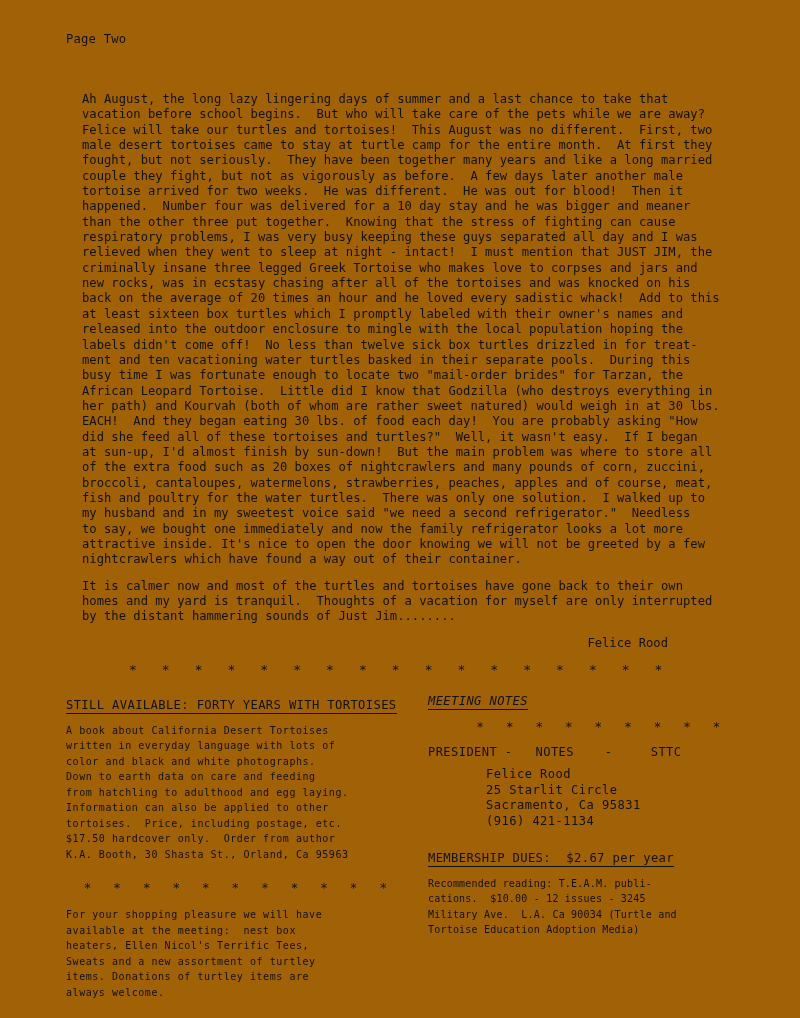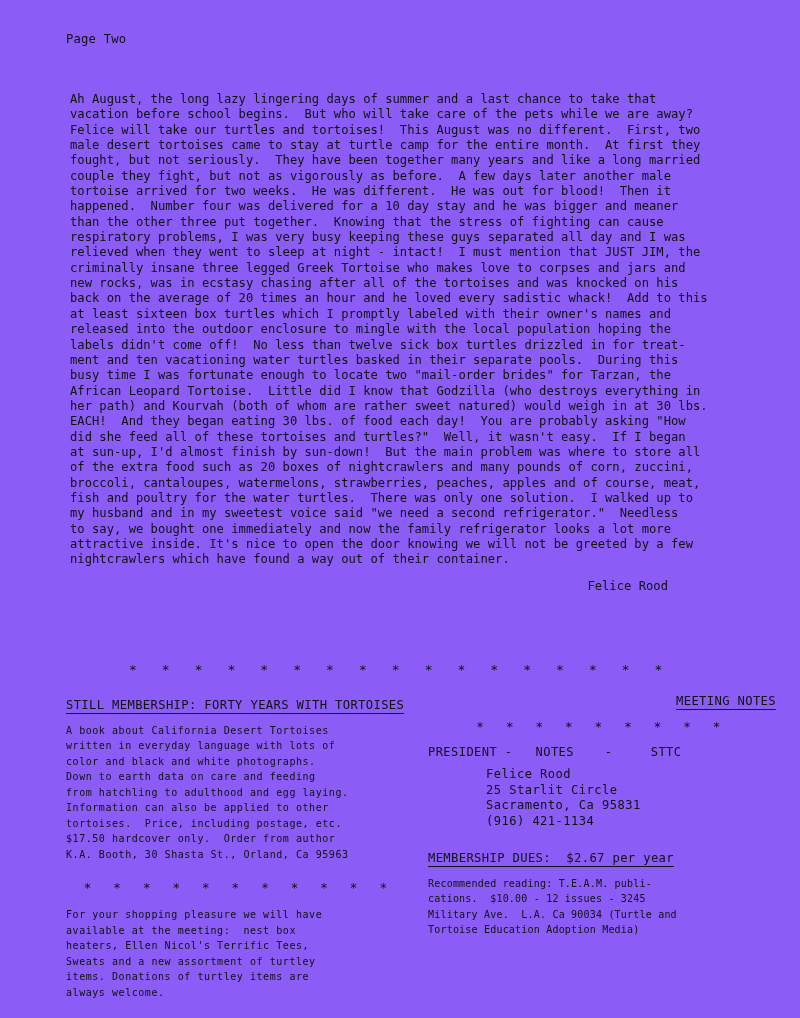--- a/index.html
+++ b/index.html
@@ -12,21 +12,21 @@
     height: 1018px;
     position: relative;
     font-family: "DejaVu Sans Mono", "Liberation Mono", monospace;
     color: #111111;
     overflow: hidden;
   }
 
   .page {
     position: absolute;
     inset: 0;
-    background: #8b5cf6;
+    background: #a16207;
   }
 
   
   .page-label {
     position: absolute;
     left: 66px;
     top: 32px;
     font-size: 12.2px;
     letter-spacing: 0.2px;
     white-space: pre;
@@ -50,21 +50,21 @@
   }
 
   
   .article {
     position: absolute;
     left: 66px;
     top: 92px;
     width: 680px;
   }
   .article p {
-    margin: 0 0 11px 4px;
+    margin: 0 0 11px 16px;
     font-size: 12.15px;
     line-height: 15.35px;
     letter-spacing: 0.02px;
     white-space: pre-wrap;
     word-spacing: 0px;
   }
   .signature {
     margin: 0;
     font-size: 12.15px;
     line-height: 15.35px;
@@ -117,22 +117,23 @@
     font-size: 12.2px;
     letter-spacing: 0.35px;
     border-bottom: 1.3px solid #111;
     display: inline-block;
     padding-bottom: 0.5px;
     margin: 0 0 9px 0;
     white-space: pre;
   }
   .sec-head.centered-wrap {
     display: block;
-    text-align: right;
+    text-align: left;
     border-bottom: none;
+    font-style: italic;
   }
   .sec-head.centered-wrap span {
     display: inline-block;
     border-bottom: 1.3px solid #111;
     padding-bottom: 0.5px;
   }
 
   .body-block {
     margin: 0 0 10px 0;
     font-size: 10px;
@@ -194,29 +195,32 @@
 EACH!  And they began eating 30 lbs. of food each day!  You are probably asking "How
 did she feed all of these tortoises and turtles?"  Well, it wasn't easy.  If I began
 at sun-up, I'd almost finish by sun-down!  But the main problem was where to store all
 of the extra food such as 20 boxes of nightcrawlers and many pounds of corn, zuccini,
 broccoli, cantaloupes, watermelons, strawberries, peaches, apples and of course, meat,
 fish and poultry for the water turtles.  There was only one solution.  I walked up to
 my husband and in my sweetest voice said "we need a second refrigerator."  Needless
 to say, we bought one immediately and now the family refrigerator looks a lot more
 attractive inside. It's nice to open the door knowing we will not be greeted by a few
 nightcrawlers which have found a way out of their container.</p>
+    <p>It is calmer now and most of the turtles and tortoises have gone back to their own
+homes and my yard is tranquil.  Thoughts of a vacation for myself are only interrupted
+by the distant hammering sounds of Just Jim........</p>
     <p class="signature">Felice Rood</p>
   </div>
 
   <div class="stars-main">* * * * * * * * * * * * * * * * *</div>
 
   <div class="cols">
 
     <div class="col-left">
-      <div class="sec-head">STILL MEMBERSHIP: FORTY YEARS WITH TORTOISES</div>
+      <div class="sec-head">STILL AVAILABLE: FORTY YEARS WITH TORTOISES</div>
       <div class="body-block">A book about California Desert Tortoises
 written in everyday language with lots of
 color and black and white photographs.
 Down to earth data on care and feeding
 from hatchling to adulthood and egg laying.
 Information can also be applied to other
 tortoises.  Price, including postage, etc.
 $17.50 hardcover only.  Order from author
 K.A. Booth, 30 Shasta St., Orland, Ca 95963</div>
       <div class="spacer-8"></div>

